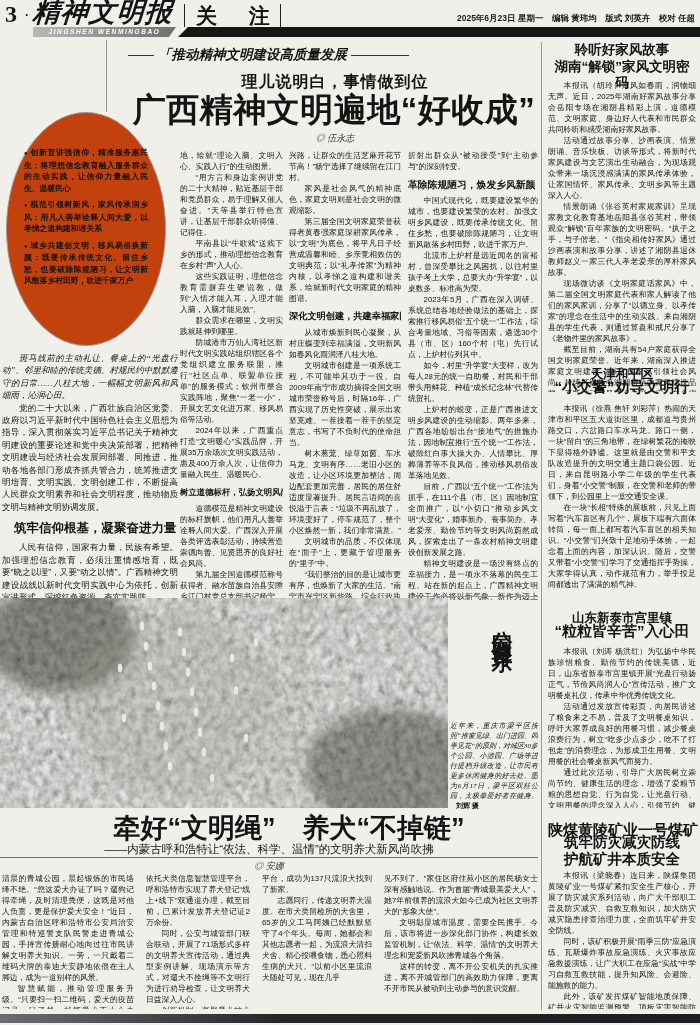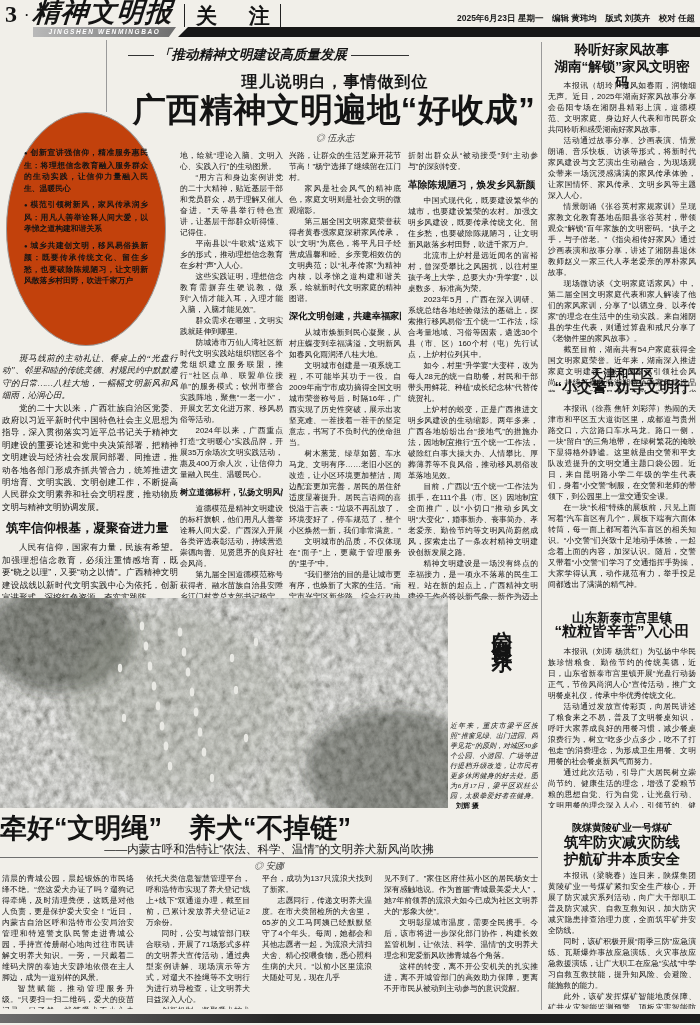--- a/index.html
+++ b/index.html
@@ -42,58 +42,58 @@
           border-radius:50%;box-sizing:border-box;padding:34px 17px 0;background:#c2410c;}
   .bubble .blk{font-size:7.8px;line-height:11.5px;font-weight:600;text-align:justify;margin-bottom:5px;}
   .bubble .blk::before{content:"● ";font-size:6px;}
   
   .newscol{position:absolute;overflow:hidden;font-size:7.8px;line-height:11px;text-align:justify;}
   .newscol .t-p{text-indent:2em;}
   .newscol .t-pc{text-indent:0;}
   .newscol .t-h{font-weight:bold;font-size:9.8px;line-height:13px;margin:6px 0 4px;text-indent:0;text-align:left;white-space:nowrap;}
   .newscol .t-i{font-style:italic;font-family:"Liberation Serif",serif;text-indent:2em;}
   #m-col1{left:2px;top:352px;width:176px;height:250px;font-size:8.5px;line-height:12.4px;}
-  #m-col1 .t-h{font-size:12.5px;line-height:16px;margin:7px 4px 5px;}
+  #m-col1 .t-h{font-size:12.5px;line-height:16px;margin:7px 12px 5px;}
   #m-col2{left:180px;top:150px;width:103px;height:452px;}
   #m-col2 .t-h{font-size:8.4px;}
   #m-col3{left:289px;top:150px;width:112px;height:452px;}
   #m-col3 .t-h{font-size:9.2px;}
   #m-col4{left:408px;top:150px;width:130px;height:452px;}
   
   .park-photo{position:absolute;left:0;top:598px;width:448px;height:210px;}
   .caption-title{position:absolute;left:489px;top:614px;height:130px;
                  writing-mode:vertical-rl;font:bold 21px/26px "Liberation Serif",serif;letter-spacing:5px;}
   .photo-caption{position:absolute;left:450px;top:721px;width:88px;height:88px;overflow:hidden;
                  font:italic 7px/10px "Liberation Serif",serif;text-align:justify;}
   .photo-caption .cap-text{text-indent:1.5em;}
   .photo-caption .credit{font-style:normal;font-weight:bold;margin-left:6px;}
   
-  .b-headline{position:absolute;left:0;top:810px;width:538px;
-              font-size:27px;font-weight:bold;white-space:nowrap;}
+  .b-headline{position:absolute;left:0;top:810px;width:538px;text-align:center;
+              font-size:27px;font-weight:bold;white-space:nowrap;padding-left:20px;}
   .b-subtitle{position:absolute;left:0;top:842px;width:538px;text-align:center;
               font-size:11.5px;font-weight:normal;}
   #bottom-byline{left:0;top:860px;width:538px;}
   #b-col1{left:2px;top:873px;width:132px;height:136px;}
   #b-col2{left:146px;top:873px;width:104px;height:136px;}
   #b-col3{left:262px;top:873px;width:110px;height:136px;}
   #b-col4{left:384px;top:873px;width:154px;height:136px;}
   
   .rr-kicker{position:absolute;left:548px;width:148px;text-align:center;font-weight:bold;font-size:12.5px;white-space:nowrap;}
   .rr-title{position:absolute;left:548px;width:148px;text-align:center;font-weight:bold;
             font-size:13.5px;line-height:16.5px;white-space:pre-line;}
   .rr-body{left:548px;width:148px;}
   #rr1-title{top:42px;}
   #rr1-body{top:80px;height:312px;}
   #rr2-kicker{top:366px;}
   #rr2-title{top:379px;font-size:15px;}
   #rr2-body{top:403px;height:196px;}
   #rr3-kicker{top:610px;}
   #rr3-title{top:623px;font-size:15px;}
   #rr3-body{top:646px;height:162px;}
-  #rr4-kicker{top:821px;font-size:10px;}
+  #rr4-kicker{top:821px;font-size:15px;}
   #rr4-title{top:834px;font-size:14.5px;line-height:17px;}
   #rr4-body{top:870px;height:139px;}
 </style>
 </head>
 <body>
 
 <div id="page">
 
   <div>
     <div class="pageno">3</div>

